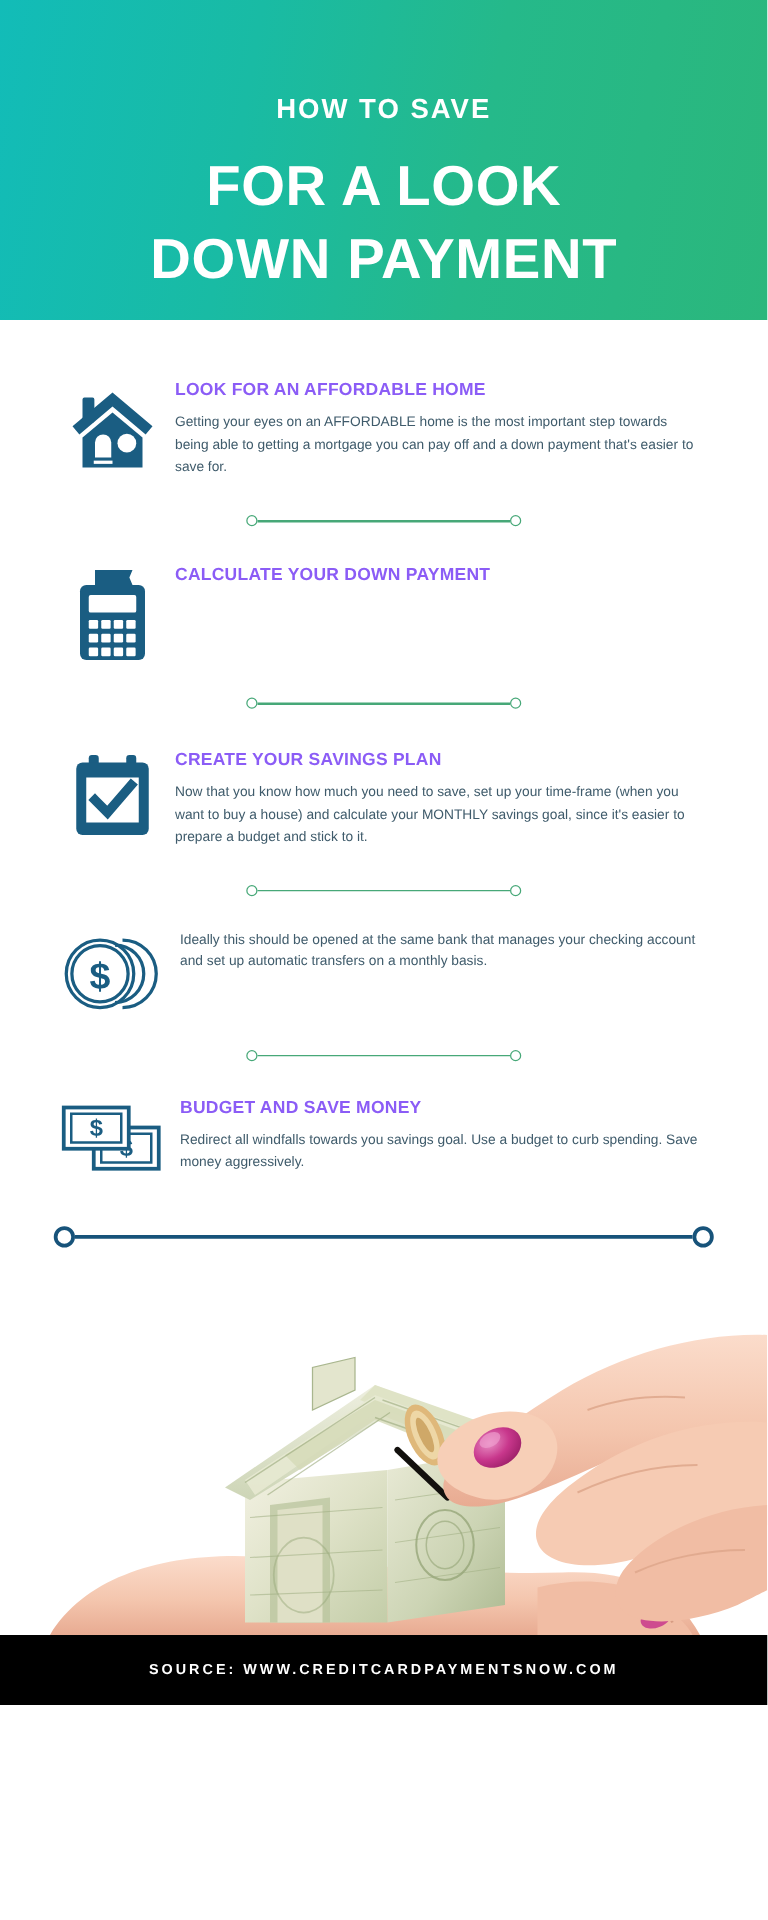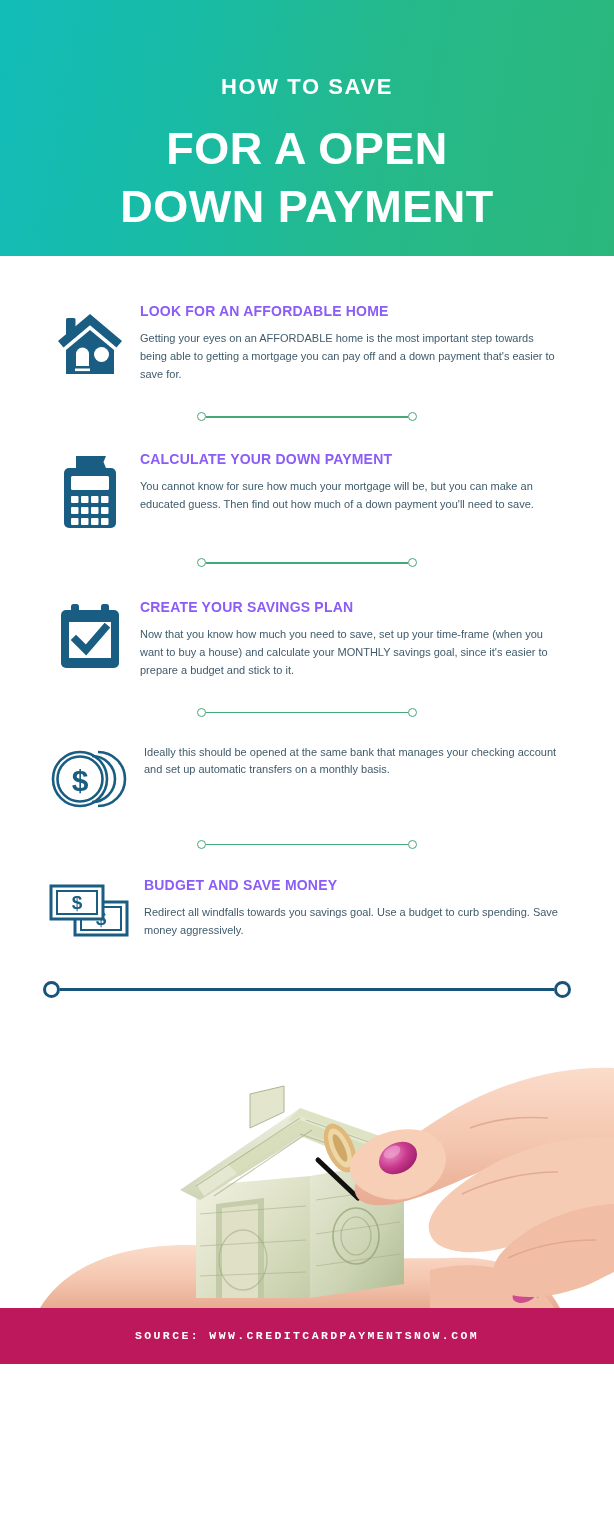--- a/index.html
+++ b/index.html
@@ -165,41 +165,40 @@
   }
   .photo {
     position: absolute;
     inset: 0;
   }
 
   
   .footer {
     width: 614px;
     height: 56px;
-    background: #be185d;
+    background: #000000;
     display: flex;
     align-items: center;
     justify-content: center;
-    font-family: Liberation Mono, monospace;
   }
   .footer-text {
     color: #ffffff;
     font-size: 11.5px;
     font-weight: bold;
     letter-spacing: 2.4px;
   }
 
   svg { display: block; }
 </style>
 </head>
 <body>
 
 <div class="header">
   <div class="kicker">HOW TO SAVE</div>
-  <div class="title-line">FOR A OPEN</div>
+  <div class="title-line">FOR A LOOK</div>
   <div class="title-line">DOWN PAYMENT</div>
 </div>
 
 <div class="steps">
 
   <div class="step step-1">
     <div class="step-icon">
       <svg width="72" height="72" viewBox="0 0 72 72" aria-hidden="true">
         <g fill="#1a5d82">
           <rect x="12" y="8" width="9.5" height="20" rx="1.5"></rect>
@@ -240,21 +239,20 @@
           <rect x="41" y="53" width="7.5" height="7" rx="1"></rect>
           <rect x="11" y="64" width="7.5" height="7" rx="1"></rect>
           <rect x="21" y="64" width="7.5" height="7" rx="1"></rect>
           <rect x="31" y="64" width="7.5" height="7" rx="1"></rect>
           <rect x="41" y="64" width="7.5" height="7" rx="1"></rect>
         </g>
       </svg>
     </div>
     <div class="step-body">
       <div class="step-title">CALCULATE YOUR DOWN PAYMENT</div>
-      <div class="step-text">You cannot know for sure how much your mortgage will be, but you can make an educated guess. Then find out how much of a down payment you'll need to save.</div>
     </div>
   </div>
 
   <div class="divider-small">
     <span class="dot"></span>
     <span class="line"></span>
     <span class="dot"></span>
   </div>
 
   <div class="step step-3">

